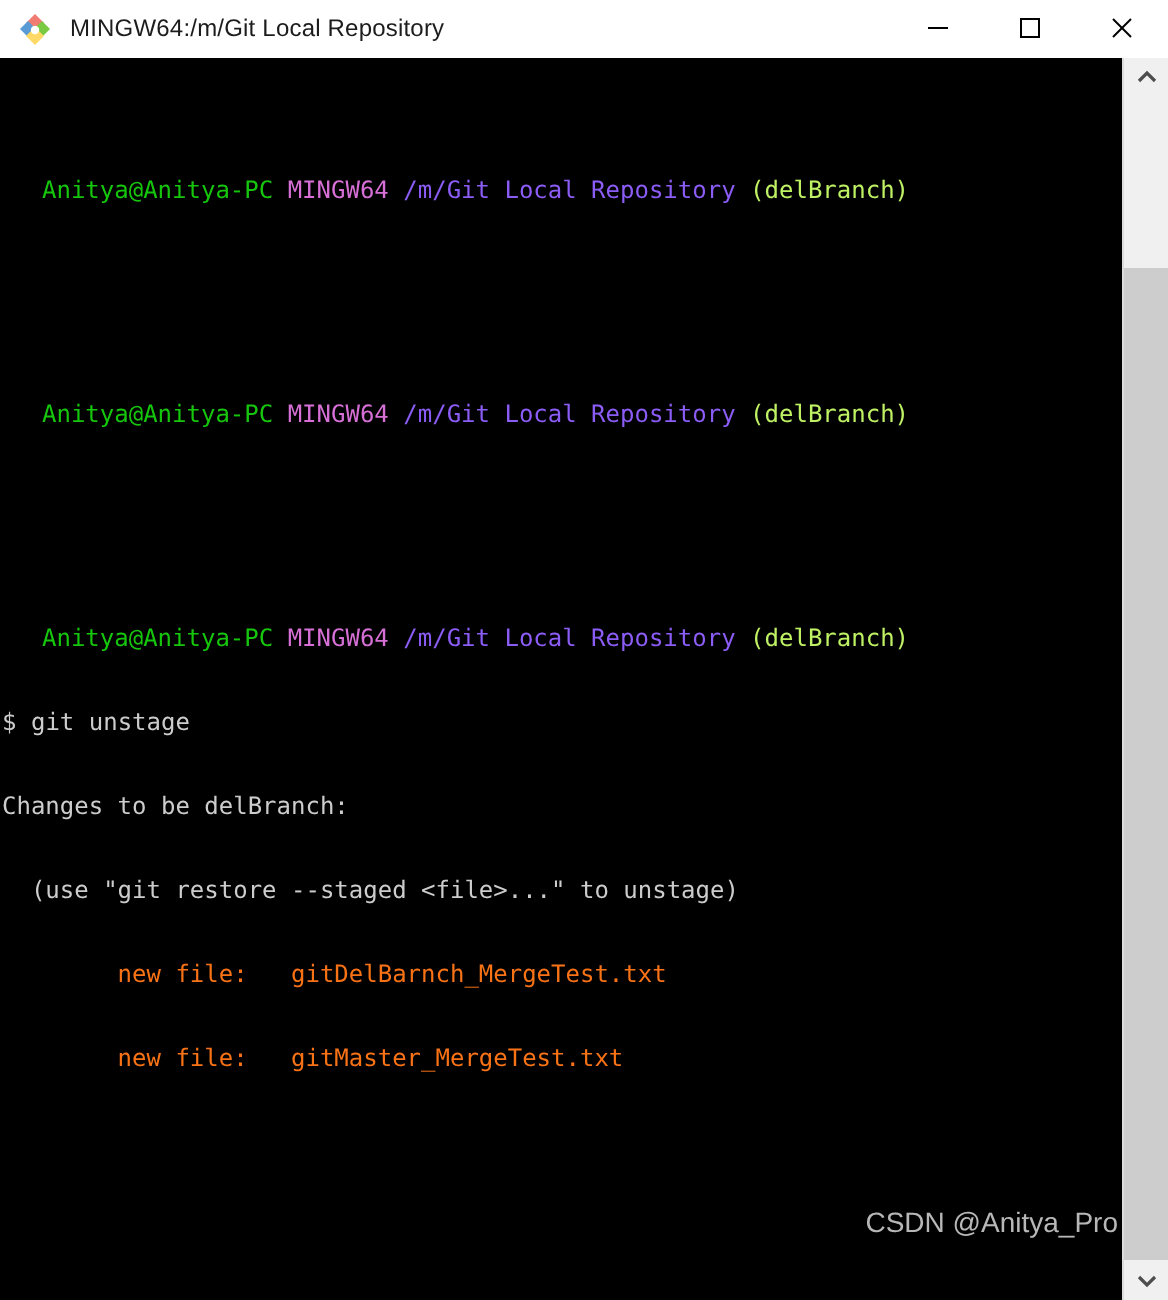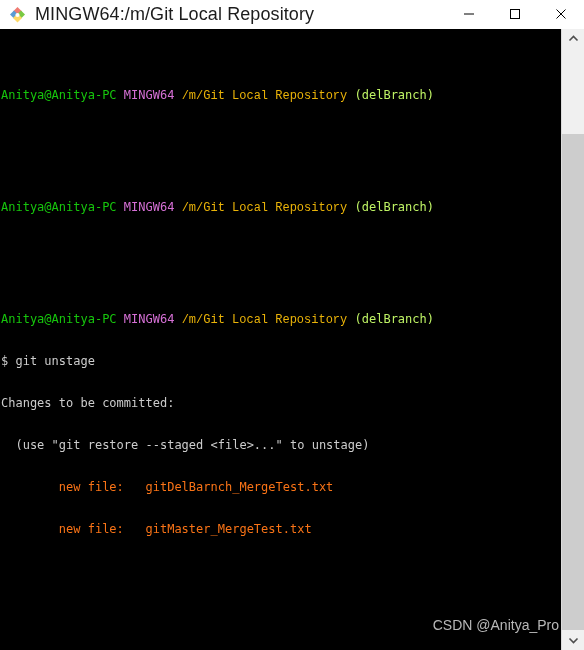--- a/index.html
+++ b/index.html
@@ -38,21 +38,21 @@
     width: 17px;
     height: 17px;
     margin-left: 9px;
     margin-right: 9px;
     position: relative;
     flex: 0 0 auto;
   }
   .app-icon svg { display: block; }
   .title-text {
     font-family: "Liberation Sans", sans-serif;
-    font-size: 18px;
+    font-size: 12px;
     color: #1c1c1c;
     letter-spacing: 0.1px;
     white-space: nowrap;
   }
   .win-controls {
     margin-left: auto;
     display: flex;
     align-items: center;
     height: 28px;
   }
@@ -84,31 +84,31 @@
     padding: 3px 0 0 1px;
     overflow: hidden;
     position: relative;
     white-space: pre;
     box-sizing: border-box;
   }
   .line { height: 14px; white-space: pre; }
   .blank { height: 14px; }
 
   
-  .c-user   { color: #16c60c; }   
+  .c-user   { color: #16c60c; margin-left: 20px; }   
   .c-mingw  { color: #d670d6; margin-top: 12px; }   
-  .c-path   { color: #eab308; font-family: Liberation Mono, monospace; }   
+  .c-path   { color: #8b5cf6; }   
   .c-branch { color: #bef264; }
   .c-white  { color: #cccccc; }
   .c-green  { color: #f97316; }
 
   .watermark {
     position: absolute;
     right: 2px;
-    bottom: 18px;
+    bottom: 32px;
     color: #d8d8d8;
     font-family: "Liberation Sans", sans-serif;
     font-size: 14px;
     opacity: 0.85;
     white-space: nowrap;
     pointer-events: none;
   }
 
   
   .scrollbar {
@@ -188,21 +188,21 @@
       <div class="line"><span class="c-user">Anitya@Anitya-PC</span> <span class="c-mingw">MINGW64</span> <span class="c-path">/m/Git Local Repository</span> <span class="c-branch">(delBranch)</span></div>
       <div class="blank"></div>
 
       
       <div class="line"><span class="c-user">Anitya@Anitya-PC</span> <span class="c-mingw">MINGW64</span> <span class="c-path">/m/Git Local Repository</span> <span class="c-branch">(delBranch)</span></div>
       <div class="blank"></div>
 
       
       <div class="line"><span class="c-user">Anitya@Anitya-PC</span> <span class="c-mingw">MINGW64</span> <span class="c-path">/m/Git Local Repository</span> <span class="c-branch">(delBranch)</span></div>
       <div class="line"><span class="c-white">$</span> <span class="c-white">git unstage</span></div>
-      <div class="line c-white">Changes to be committed:</div>
+      <div class="line c-white">Changes to be delBranch:</div>
       <div class="line c-white">  (use "git restore --staged &lt;file&gt;..." to unstage)</div>
       <div class="line c-green">        new file:   gitDelBarnch_MergeTest.txt</div>
       <div class="line c-green">        new file:   gitMaster_MergeTest.txt</div>
       
       
       
       
       
       
 

